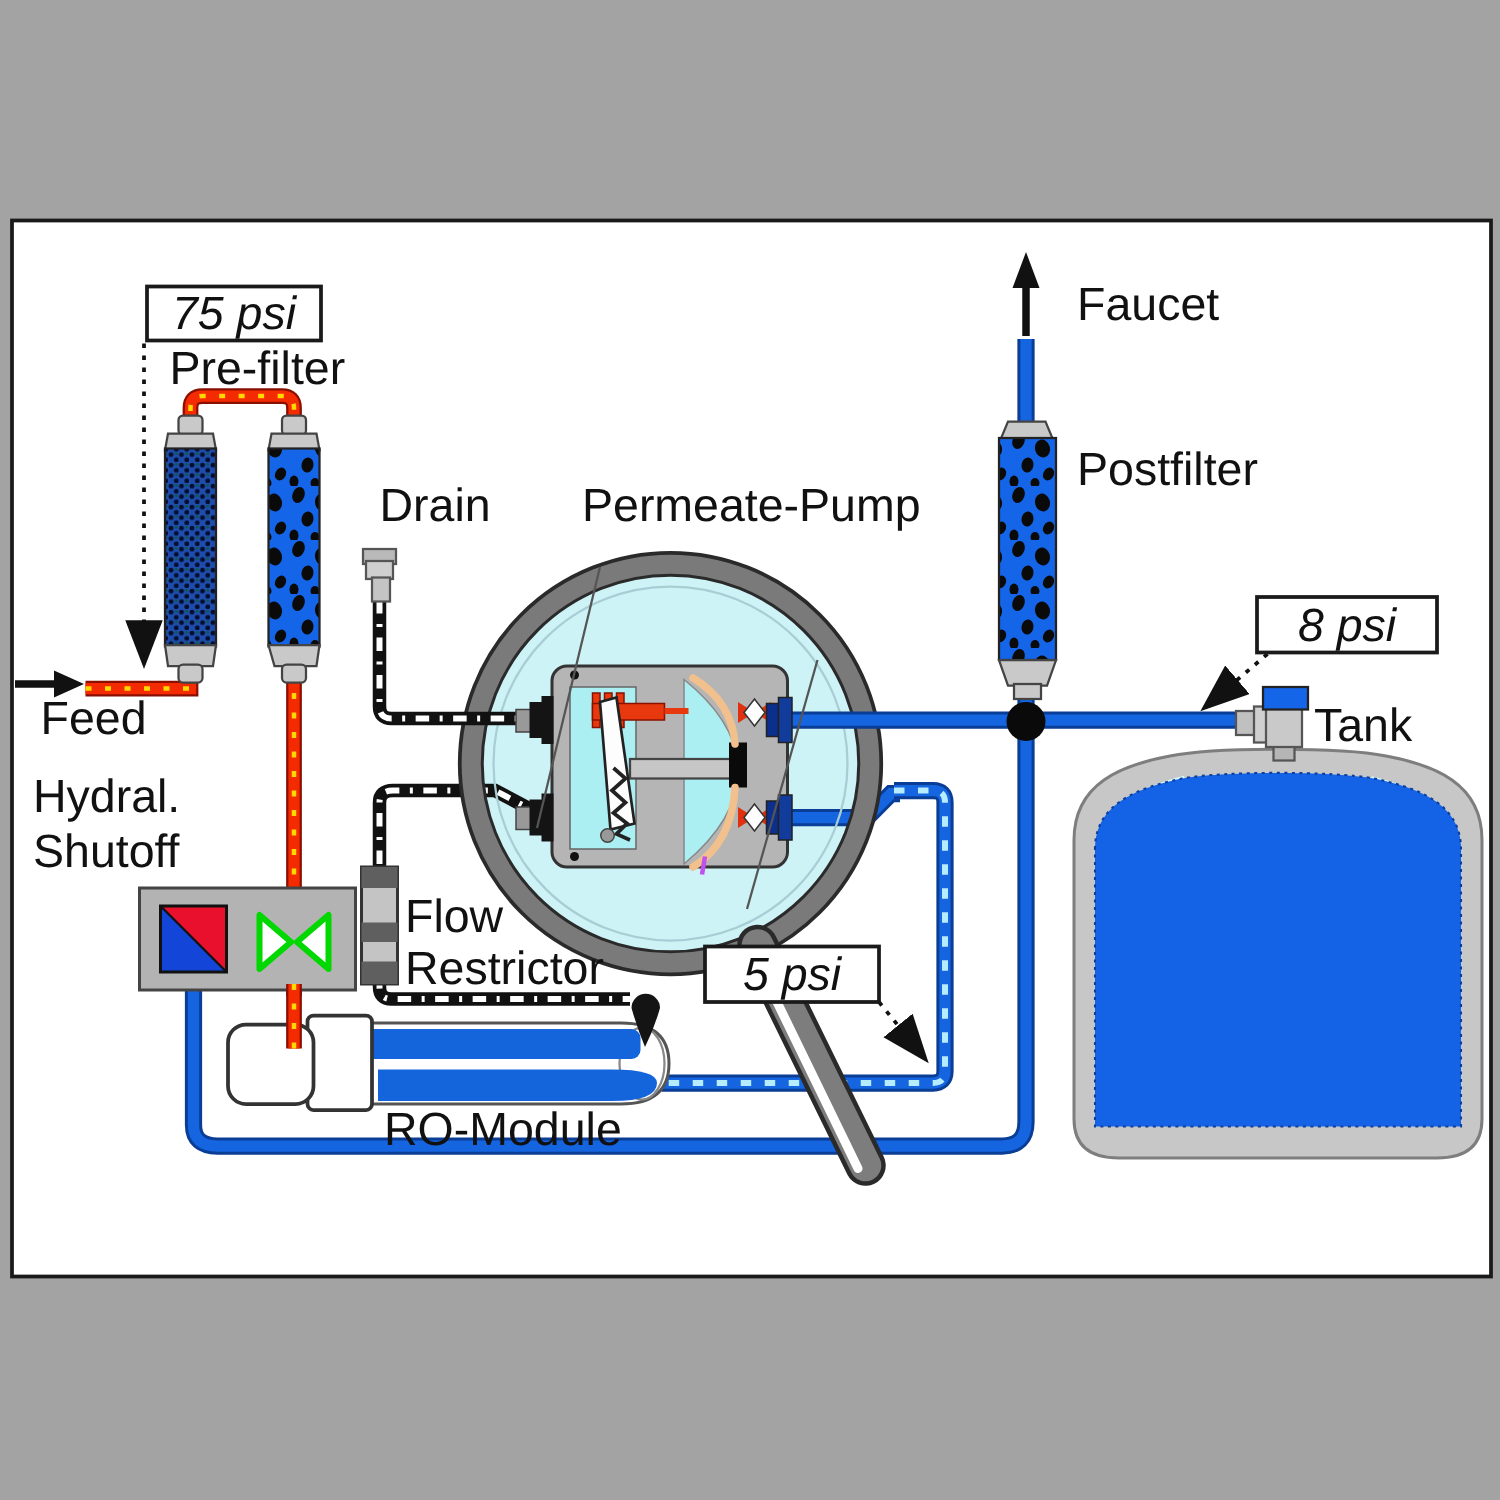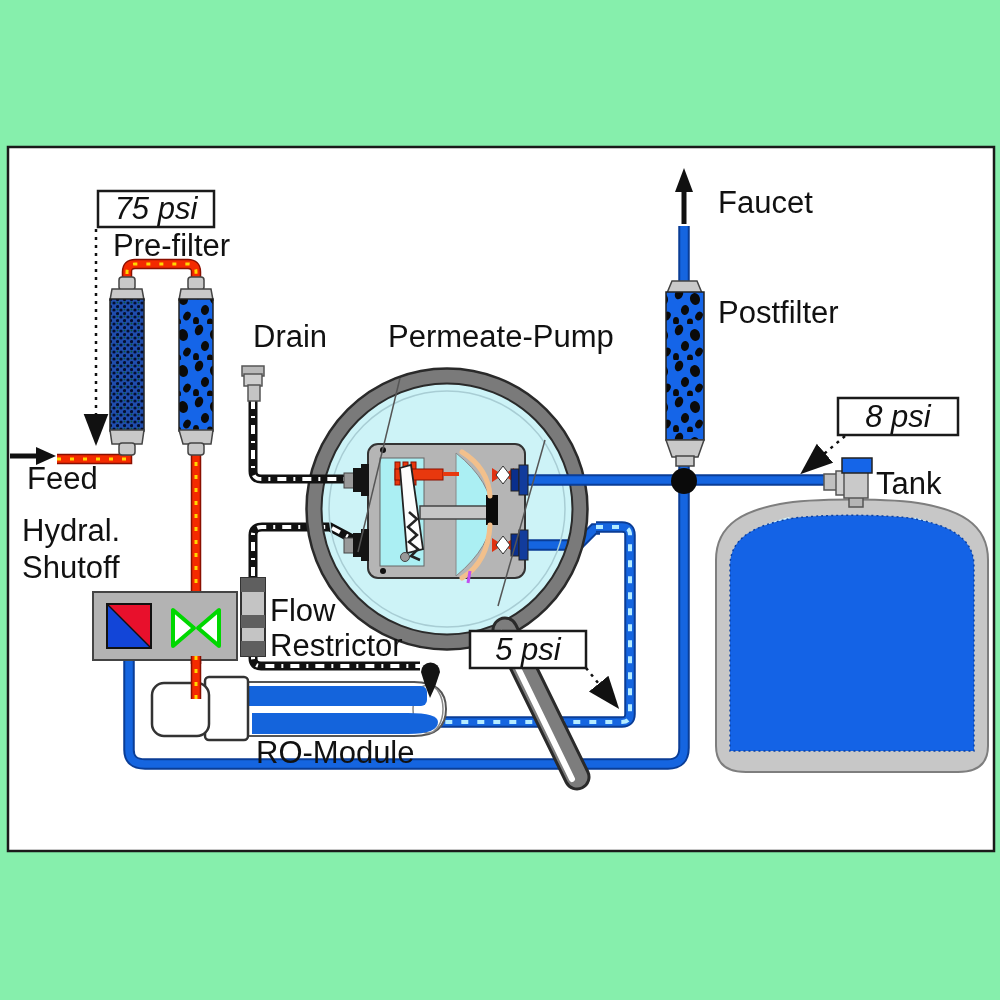--- a/index.html
+++ b/index.html
@@ -1,16 +1,16 @@
 <!DOCTYPE html>
 <html><head>
 <meta charset="utf-8">
 <style>
   html,body{margin:0;padding:0;background:#fff;}
-  #stage{position:relative;width:1000px;height:1000px;background:#86efac;overflow:hidden;
+  #stage{position:relative;width:1000px;height:1000px;background:#a3a3a3;overflow:hidden;
          font-family:"Liberation Sans", sans-serif;}
   svg{position:absolute;left:0;top:0;}
   text{fill:#111;font-family:"Liberation Sans",sans-serif;font-size:31px;}
   text.psi{font-style:italic;text-anchor:middle;font-size:31px;}
 </style>
 </head>
 <body>
 <div id="stage">
 
 <svg width="1000" height="1000" viewBox="0 0 1000 1000">

